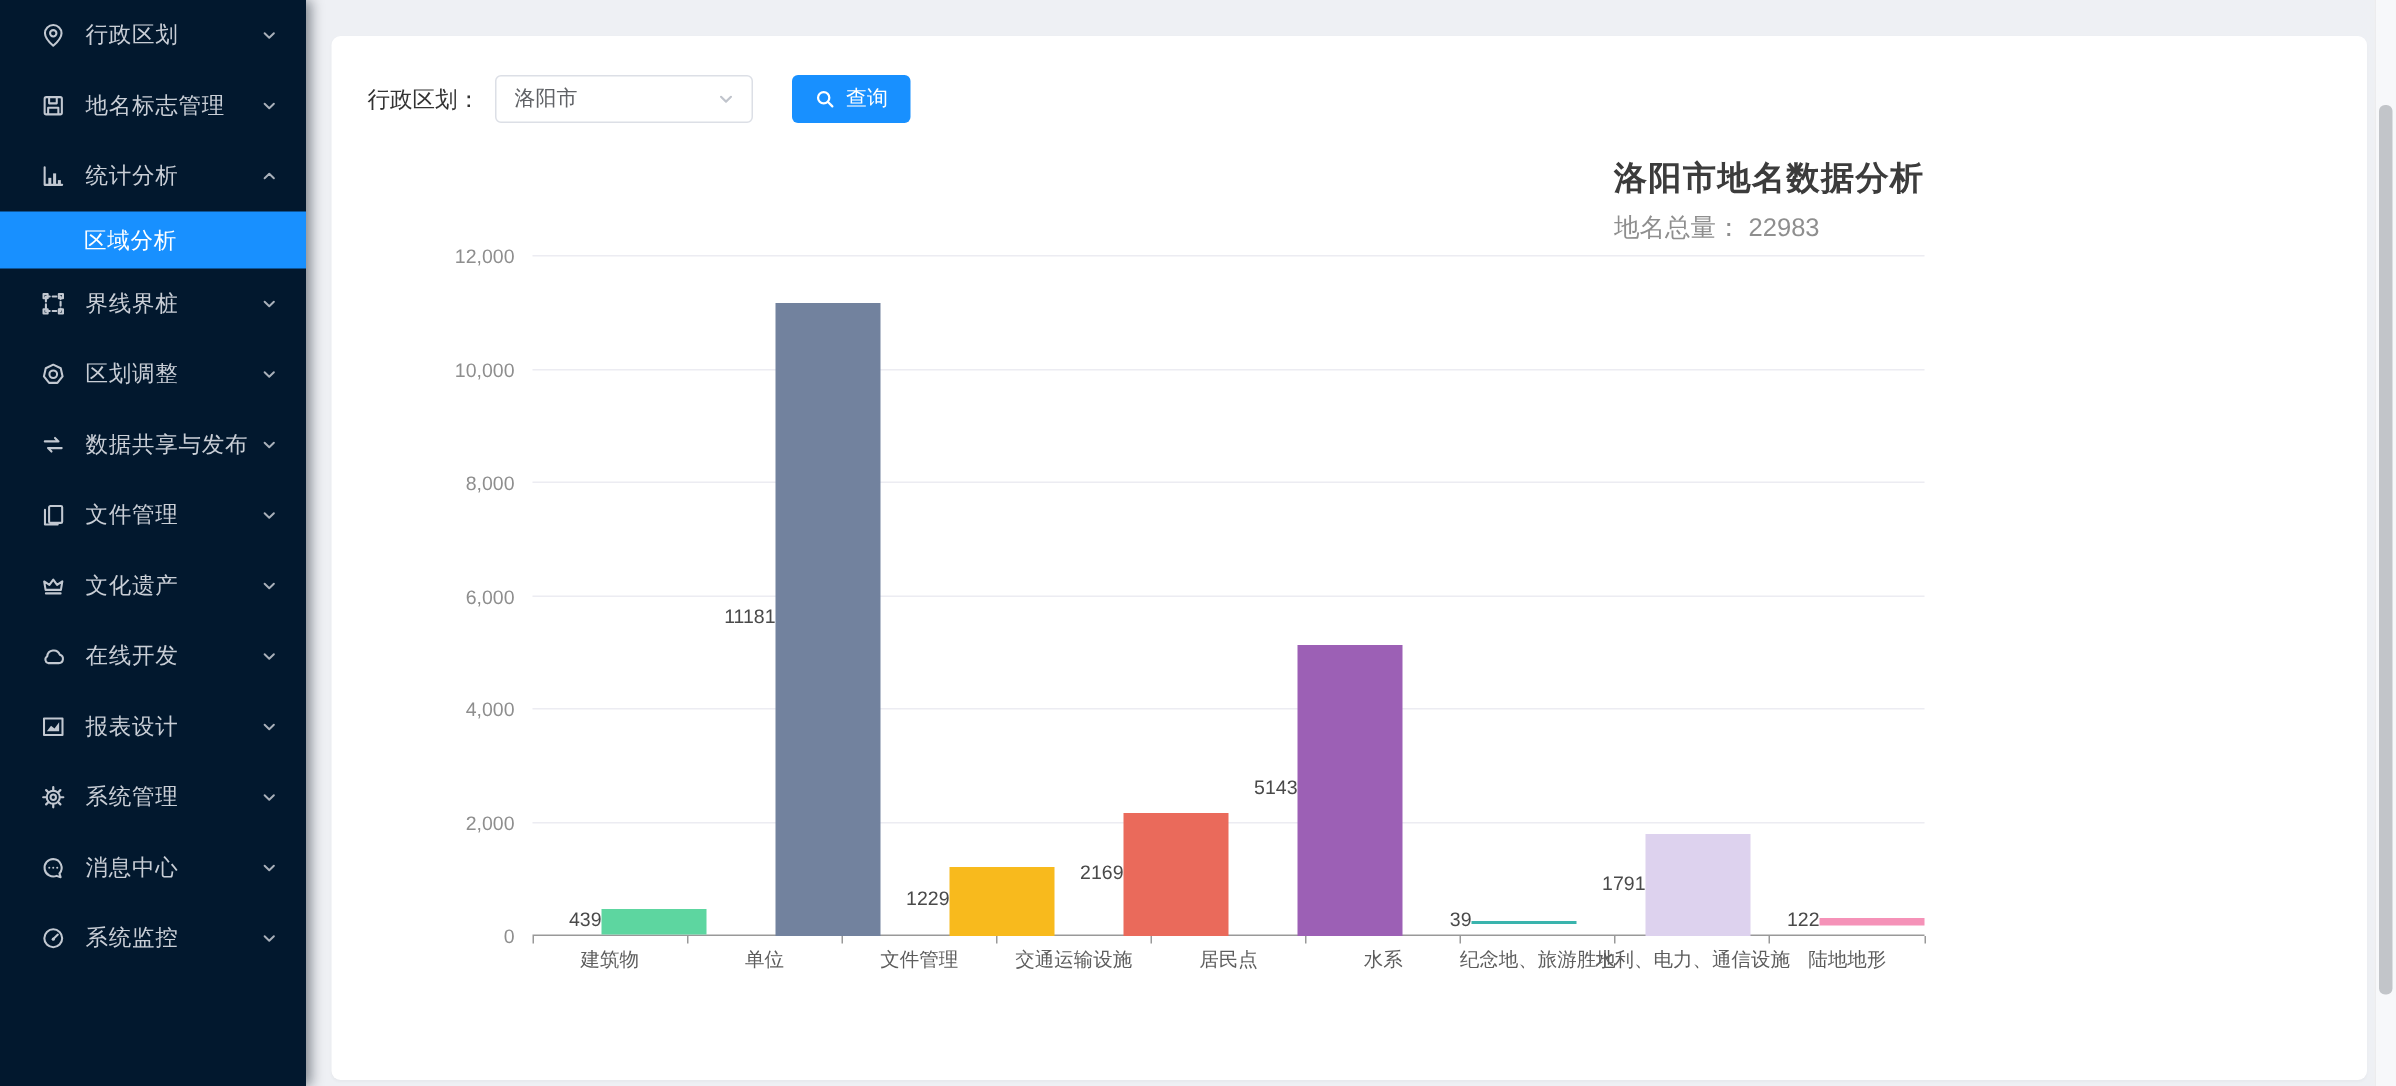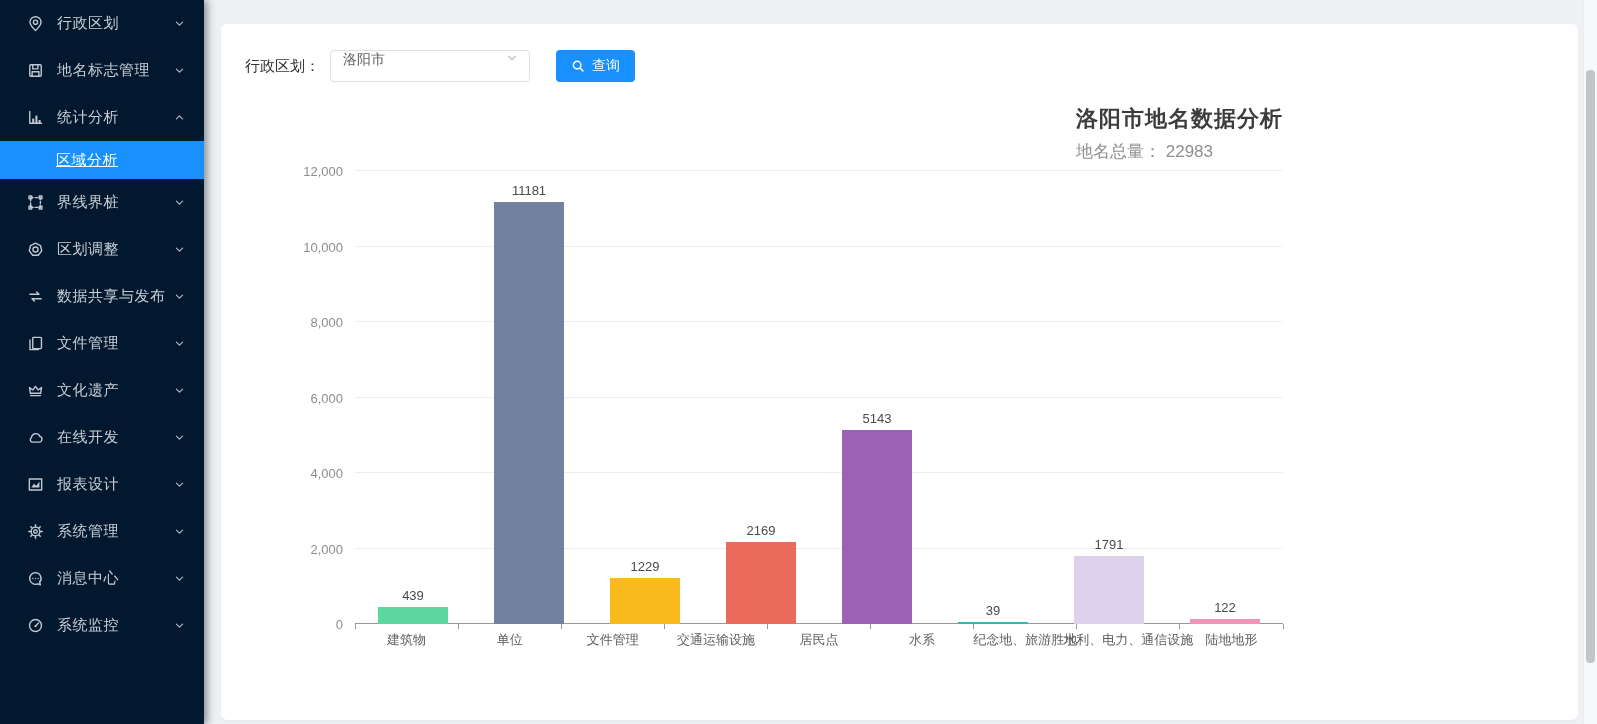--- a/index.html
+++ b/index.html
@@ -28,38 +28,38 @@
   .mi-icon { width: 17px; height: 17px; margin-right: 13px; display: inline-flex; color: #c2c8d1; flex: none; }
   .mi-icon svg { width: 17px; height: 17px; display: block; }
   .mi-label { flex: 1; white-space: nowrap; }
   .mi-chevron { width: 13px; height: 13px; color: #a9b0ba; display: inline-flex; flex: none; }
   .mi-chevron svg { width: 13px; height: 13px; display: block; }
   .submenu-item {
     height: 38px; display: flex; align-items: center;
     padding-left: 56px; font-size: 15px; color: #d6dae0;
     cursor: pointer; letter-spacing: 0.5px;
   }
-  .submenu-item.active { color: #ffffff; text-decoration: underline; }
+  .submenu-item.active { color: #ffffff; }
 
   
   .main { flex: 1; position: relative; height: 724px; }
   .card {
     position: absolute; left: 17px; top: 24px;
     width: 1357px; height: 696px;
     background: #ffffff; border-radius: 6px;
     box-shadow: 0 1px 2px rgba(0,0,0,0.03);
   }
 
   
   .filter-row { display: flex; align-items: center; padding: 26px 0 0 24px; height: 58px; }
   .filter-label { font-size: 15px; color: #333; }
   .select {
-    margin-left: 10px; width: 200px; height: 32px;
+    margin-left: 10px; width: 172px; height: 32px;
     border: 1px solid #dcdfe6; border-radius: 4px;
-    display: flex; align-items: flex-start;
+    display: flex; align-items: center;
     padding: 0 10px 0 12px; background: #fff;
     color: #606266; font-size: 14px; cursor: pointer;
   }
   .select-value { flex: 1; }
   .select-chevron { width: 14px; height: 14px; color: #c0c4cc; display: inline-flex; }
   .select-chevron svg { width: 14px; height: 14px; display: block; }
   .search-btn {
     margin-left: 26px; height: 32px; padding: 0 15px;
     border: none; border-radius: 4px;
     color: #fff; font-size: 14px;
@@ -79,21 +79,21 @@
   .plot { position: relative; margin-left: 64px; width: 928px; height: 453px; }
   .gridline { position: absolute; left: 0; right: 0; height: 0; border-top: 1px solid #ececf2; }
   .gridline.axis-line { border-top-color: #999; }
   .ytick-label {
     position: absolute; right: calc(100% + 12px); top: 0;
     transform: translateY(-50%);
     font-size: 13px; color: #8e8e8e; white-space: nowrap;
   }
   .xtick { position: absolute; top: 100%; width: 1px; height: 5px; background: #999; }
   .bars { position: absolute; left: 0; right: 0; top: 0; bottom: 0; display: flex; align-items: flex-end; }
-  .band { flex: 1 1 0; display: flex; flex-direction: column; align-items: center; justify-content: flex-end; min-width: 0; }
+  .band { flex: 1 1 0; display: flex; flex-direction: row; align-items: center; justify-content: flex-end; min-width: 0; }
   .bar-value { font-size: 13px; color: #4a4a4a; margin-bottom: 4px; }
   .bar { width: 70px; }
   .xlabels { display: flex; margin-left: 64px; width: 928px; margin-top: 7px; }
   .xlabel-cell { flex: 1 1 0; display: flex; justify-content: center; min-width: 0; overflow: visible; }
   .xlabel-cell span { white-space: nowrap; font-size: 13px; color: #5d5d5d; }
 
   
   .scrollbar {
     position: absolute; right: 0; top: 0; width: 14px; height: 724px;
     background: #f7f8fa; border-left: 1px solid #ececee; z-index: 5;

